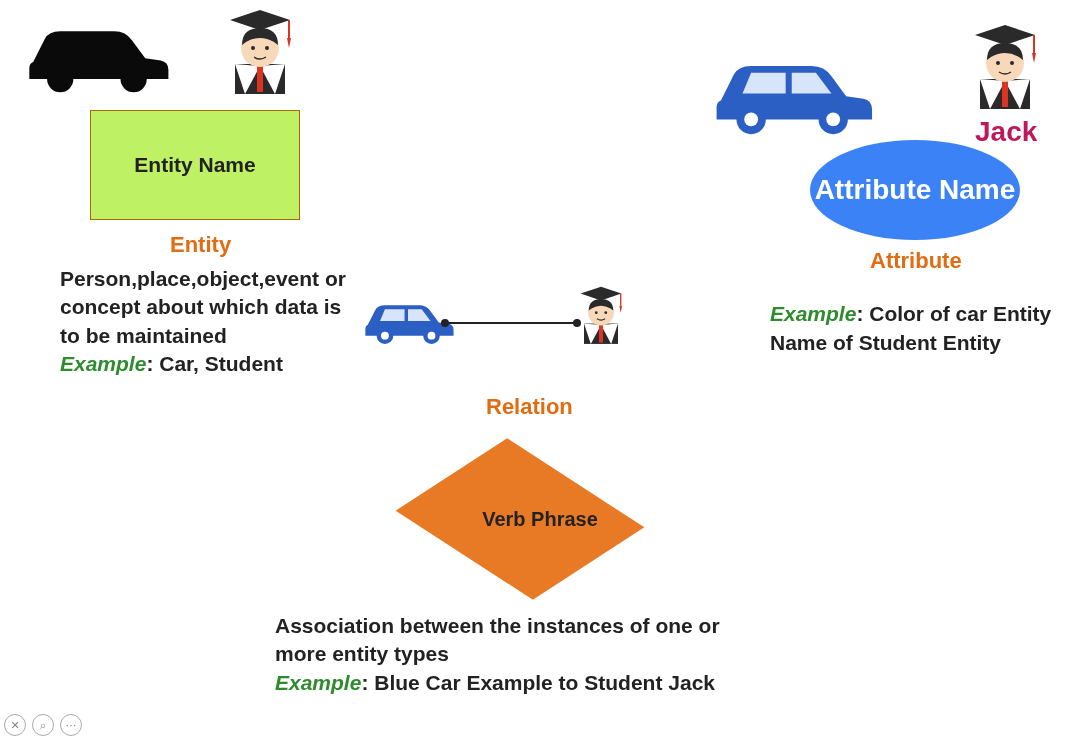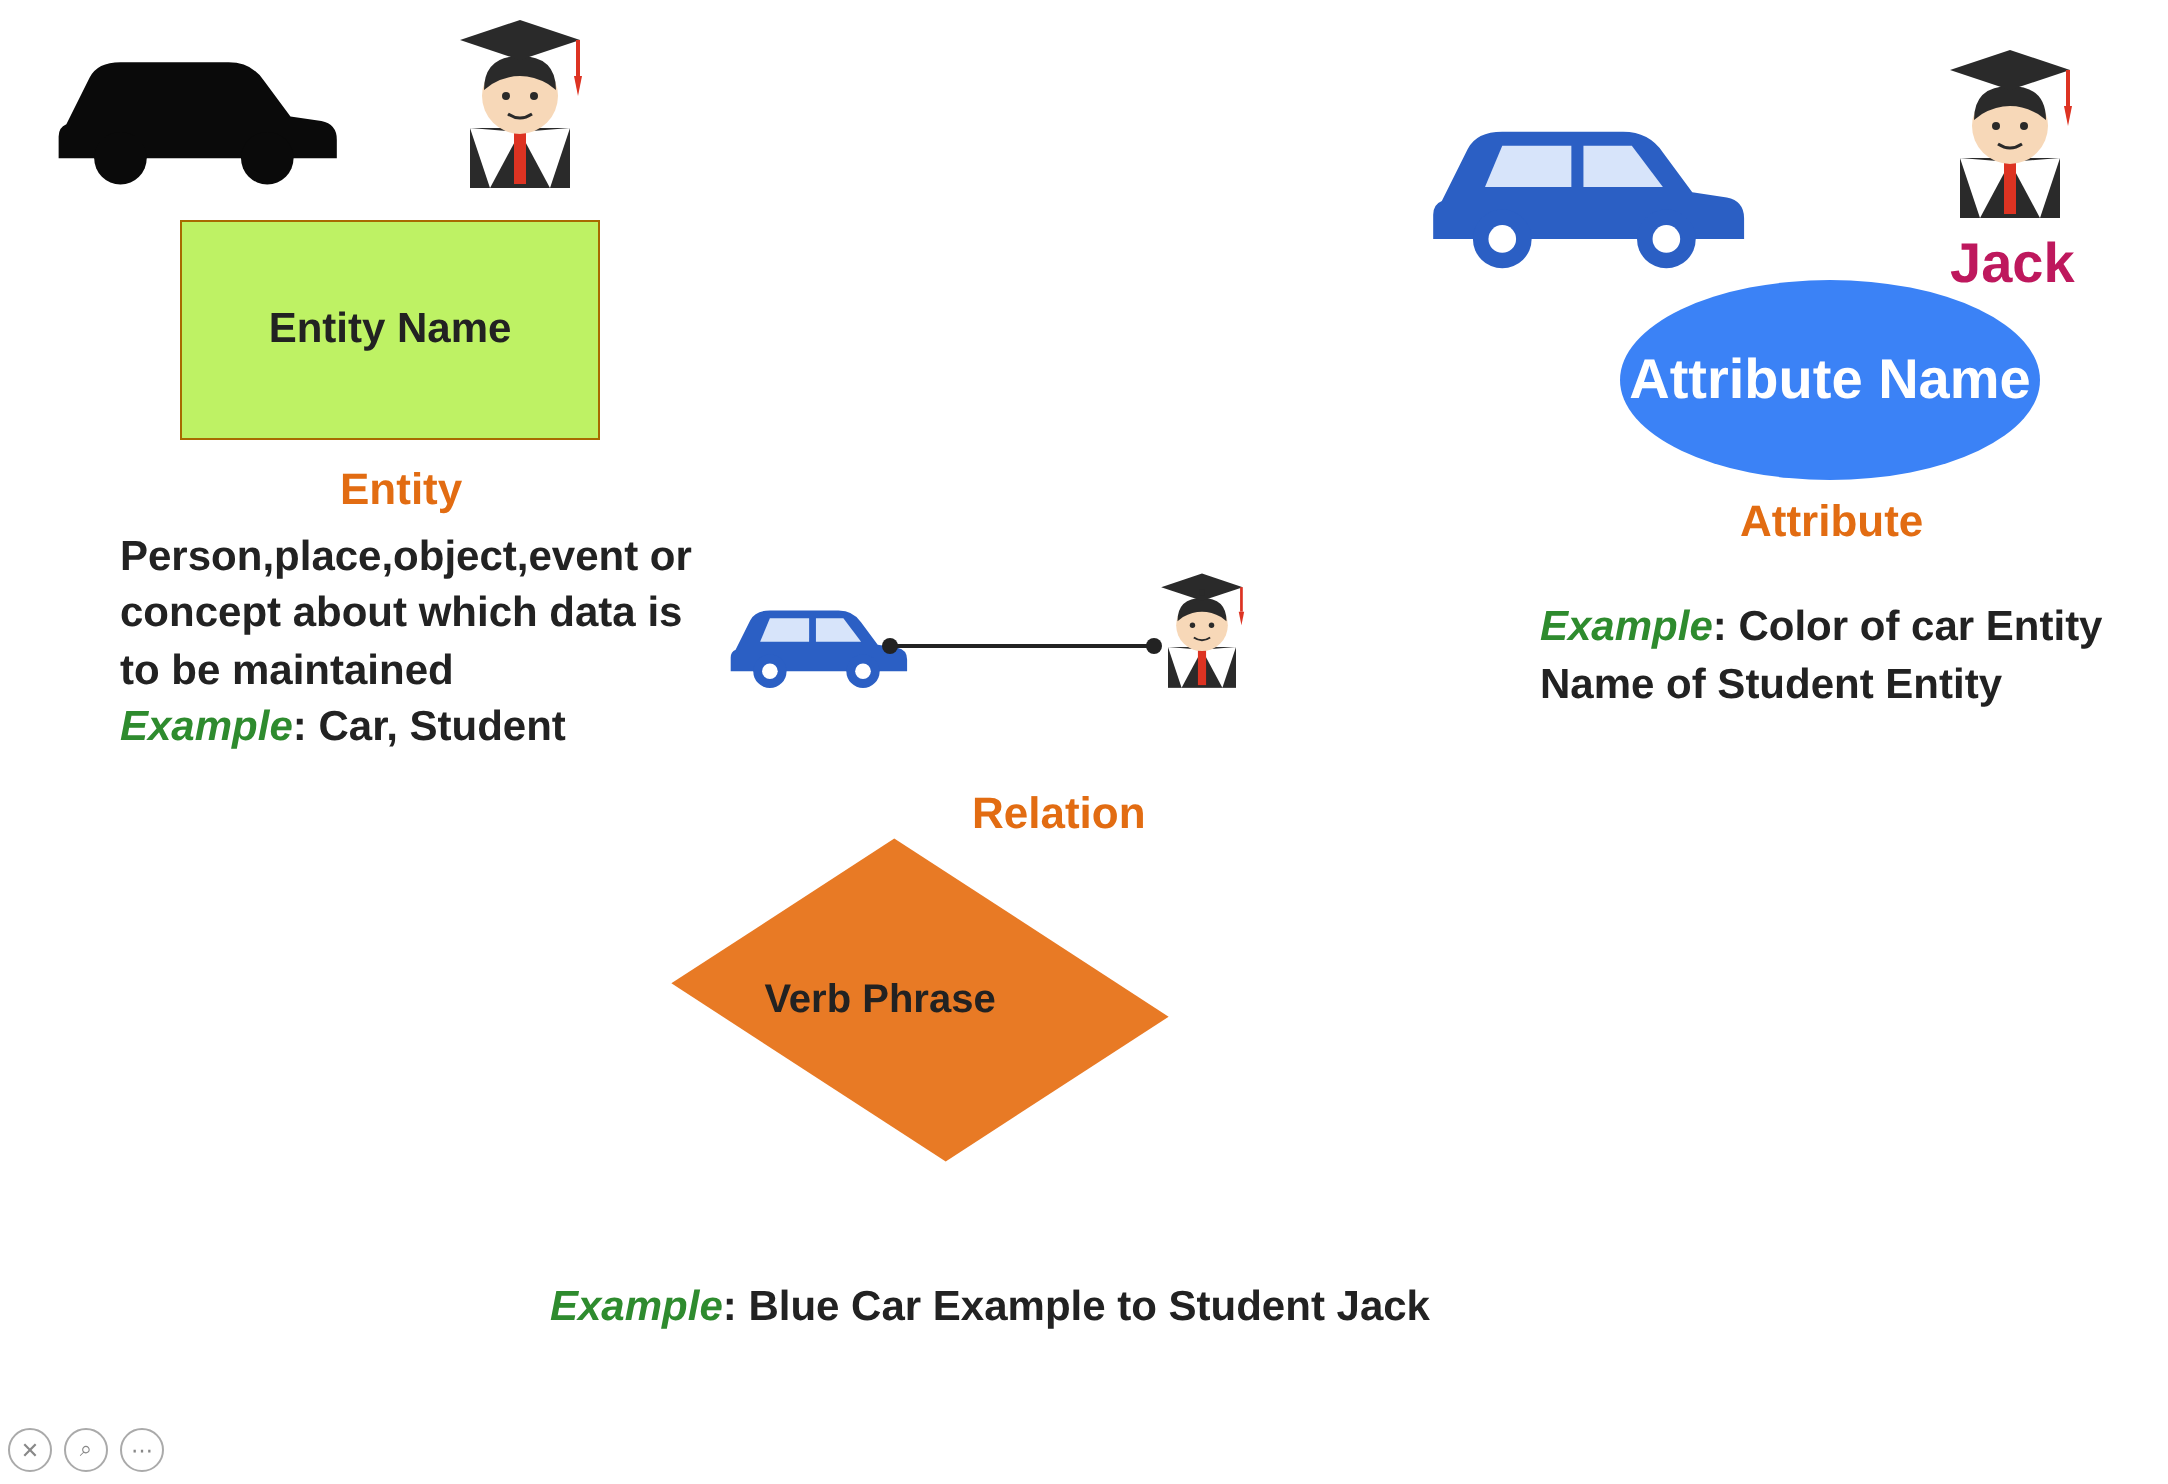--- a/index.html
+++ b/index.html
@@ -35,23 +35,23 @@
     display: flex; align-items: center; justify-content: center;
     text-align: center;
     color: #fff; font-weight: 700; font-size: 28px; line-height: 1.1;
   }
   .jack-label { left: 975px; top: 116px; color: #be185d; font-weight: 700; font-size: 28px; }
   .attr-label { left: 870px; top: 248px; color: #e26c12; font-weight: 700; font-size: 22px; }
   .attr-desc { left: 770px; top: 272px; width: 310px; font-weight: 700; font-size: 21px; line-height: 1.35; color: #222; }
 
   
   .diamond-wrap {
-    left: 380px; top: 420px;
+    left: 380px; top: 439px;
     width: 220px; height: 160px;
-    display: flex; align-items: center; justify-content: flex-start;
+    display: flex; align-items: center; justify-content: flex-end;
   }
   .diamond-shape {
     width: 160px; height: 130px;
     background: #e87a25;
     transform: rotate(45deg) skew(-12deg, -12deg);
   }
   .diamond-text {
     position: absolute; width: 120px; text-align: center;
     font-weight: 700; font-size: 20px; color: #222; line-height: 1.2;
   }
@@ -187,21 +187,21 @@
       <circle cx="57" cy="48" r="2" fill="#2a2a2a"></circle>
     <path d="M44 57 Q50 61 56 57" stroke="#2a2a2a" stroke-width="1.5" fill="none"></path>
   </svg>
 </div>
 <div class="abs rel-label">Relation</div>
 <div class="abs diamond-wrap">
   <div class="diamond-shape"></div>
   <div class="diamond-text">Verb Phrase</div>
 </div>
 <div class="abs rel-desc">
-  <br>
+  <span>Association between the instances of one or more entity types</span><br>
   <span class="example-word">Example</span><span>: Blue Car Example to Student Jack</span>
 </div>
 
 <div class="abs toolbar">
   <div class="tool-circle">✕</div>
   <div class="tool-circle">⌕</div>
   <div class="tool-circle">⋯</div>
 </div>
 
 </body></html>

